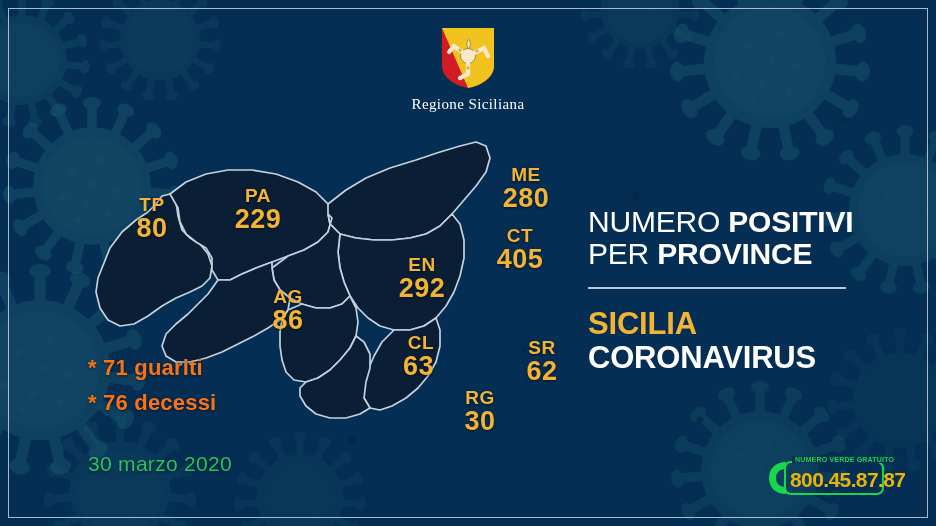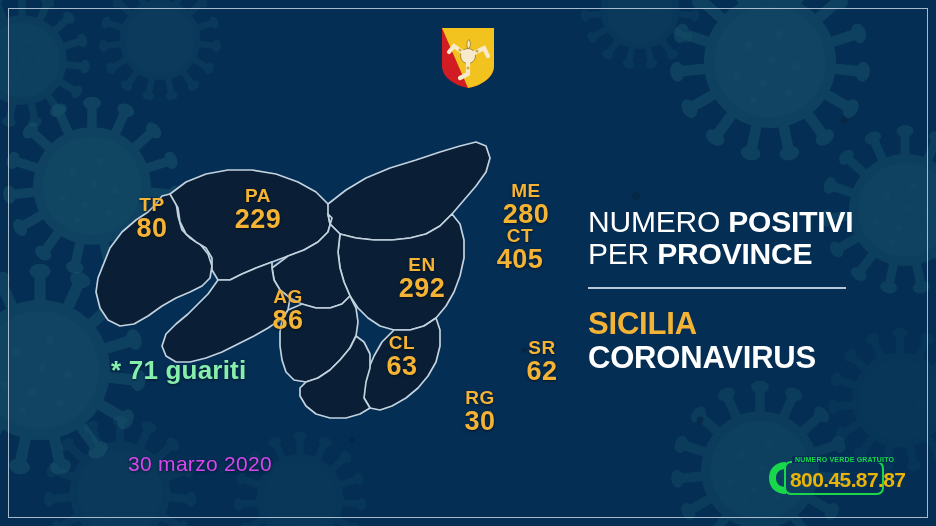--- a/index.html
+++ b/index.html
@@ -47,30 +47,28 @@
   .province-label .code{
     display:block; font-size:19px; font-weight:bold; letter-spacing:.5px;
   }
   .province-label .val{
     display:block; font-size:27px; font-weight:bold; letter-spacing:.5px; margin-top:1px;
   }
 
   
   #stats-block{ position:absolute; left:88px; top:355px; z-index:3; }
   .stat-line{
-    color:#86efac; font-size:26px; font-weight:bold;
+    color:#f97316; font-size:22px; font-weight:bold;
     margin-bottom:9px; letter-spacing:.2px;
     text-shadow:0 1px 3px rgba(0,0,0,.5);
-    margin-left:23px;
   }
   #date-text{
     position:absolute; left:88px; top:452px; z-index:3;
-    color:#d946ef; font-size:21px; letter-spacing:.3px;
+    color:#22c55e; font-size:21px; letter-spacing:.3px;
     text-shadow:0 1px 3px rgba(0,0,0,.5);
-    margin-left:40px;
   }
 
   
   #right-panel{ position:absolute; left:588px; top:206px; width:300px; z-index:3; }
   .title-line{
     font-size:30px; line-height:1.07; letter-spacing:-.2px; white-space:nowrap;
   }
   .thin{ color:#ffffff; font-weight:normal; }
   .bold{ color:#ffffff; font-weight:bold;text-align:right; }
   #title-divider{
@@ -248,20 +246,21 @@
       <path d="M28 30 L14 20 L9 26"></path>
       <path d="M28 30 L44 22 L48 30"></path>
       <path d="M28 30 L28 48 L20 52"></path>
     </g>
     <g fill="#C9A227" opacity="0.85">
       <circle cx="20" cy="24" r="1.6"></circle>
         <circle cx="37" cy="25" r="1.6"></circle>
       <circle cx="28" cy="42" r="1.6"></circle>
     </g>
   </svg>
+  <div id="region-name">Regione Siciliana</div>
 </div>
 
 <div id="map-wrap">
   <svg id="map-svg" viewBox="0 0 580 330" xmlns="http://www.w3.org/2000/svg">
     <g fill="#0A1F35" stroke="#C3D2DF" stroke-width="1.7" stroke-linejoin="round" stroke-linecap="round">
 
       <path d="
         M 62 148 L 70 128 L 82 112 L 96 100 L 108 92 L 116 84 L 122 76
         L 130 74 L 136 82 L 138 96 L 142 110 L 150 118 L 160 124
         L 168 134 L 172 146 L 170 158 L 162 166 L 150 172 L 136 178
@@ -321,52 +320,53 @@
   </svg>
 
   <div class="province-label" style="left:80px; top:75px; width:64px;">
     <span class="code">TP</span>
     <span class="val">80</span>
   </div>
   <div class="province-label" style="left:182px; top:66px; width:72px;">
     <span class="code">PA</span>
     <span class="val">229</span>
   </div>
-  <div class="province-label" style="left:450px; top:61px; width:72px;">
+  <div class="province-label" style="left:450px; top:45px; width:72px;">
     <span class="code">ME</span>
     <span class="val">280</span>
   </div>
   <div class="province-label" style="left:444px; top:106px; width:72px;">
     <span class="code">CT</span>
     <span class="val">405</span>
   </div>
   <div class="province-label" style="left:346px; top:135px; width:72px;text-align:center;">
     <span class="code">EN</span>
     <span class="val">292</span>
   </div>
   <div class="province-label" style="left:216px; top:167px; width:64px;">
     <span class="code">AG</span>
     <span class="val">86</span>
   </div>
-  <div class="province-label" style="left:330px; top:213px; width:64px;">
+  <div class="province-label" style="left:330px; top:213px; width:64px;text-align:right;">
     <span class="code">CL</span>
     <span class="val">63</span>
   </div>
   <div class="province-label" style="left:470px; top:218px; width:64px;">
     <span class="code">SR</span>
     <span class="val">62</span>
   </div>
   <div class="province-label" style="left:408px; top:268px; width:64px;">
     <span class="code">RG</span>
     <span class="val">30</span>
   </div>
 </div>
 
 <div id="stats-block">
   <div class="stat-line">* 71 guariti</div>
+  <div class="stat-line">* 76 decessi</div>
 </div>
 <div id="date-text">30 marzo 2020</div>
 
 <div id="right-panel">
   <div class="title-line">
     <span class="thin">NUMERO</span>
     <span class="bold">POSITIVI</span>
   </div>
   <div class="title-line">
     <span class="thin">PER</span>

